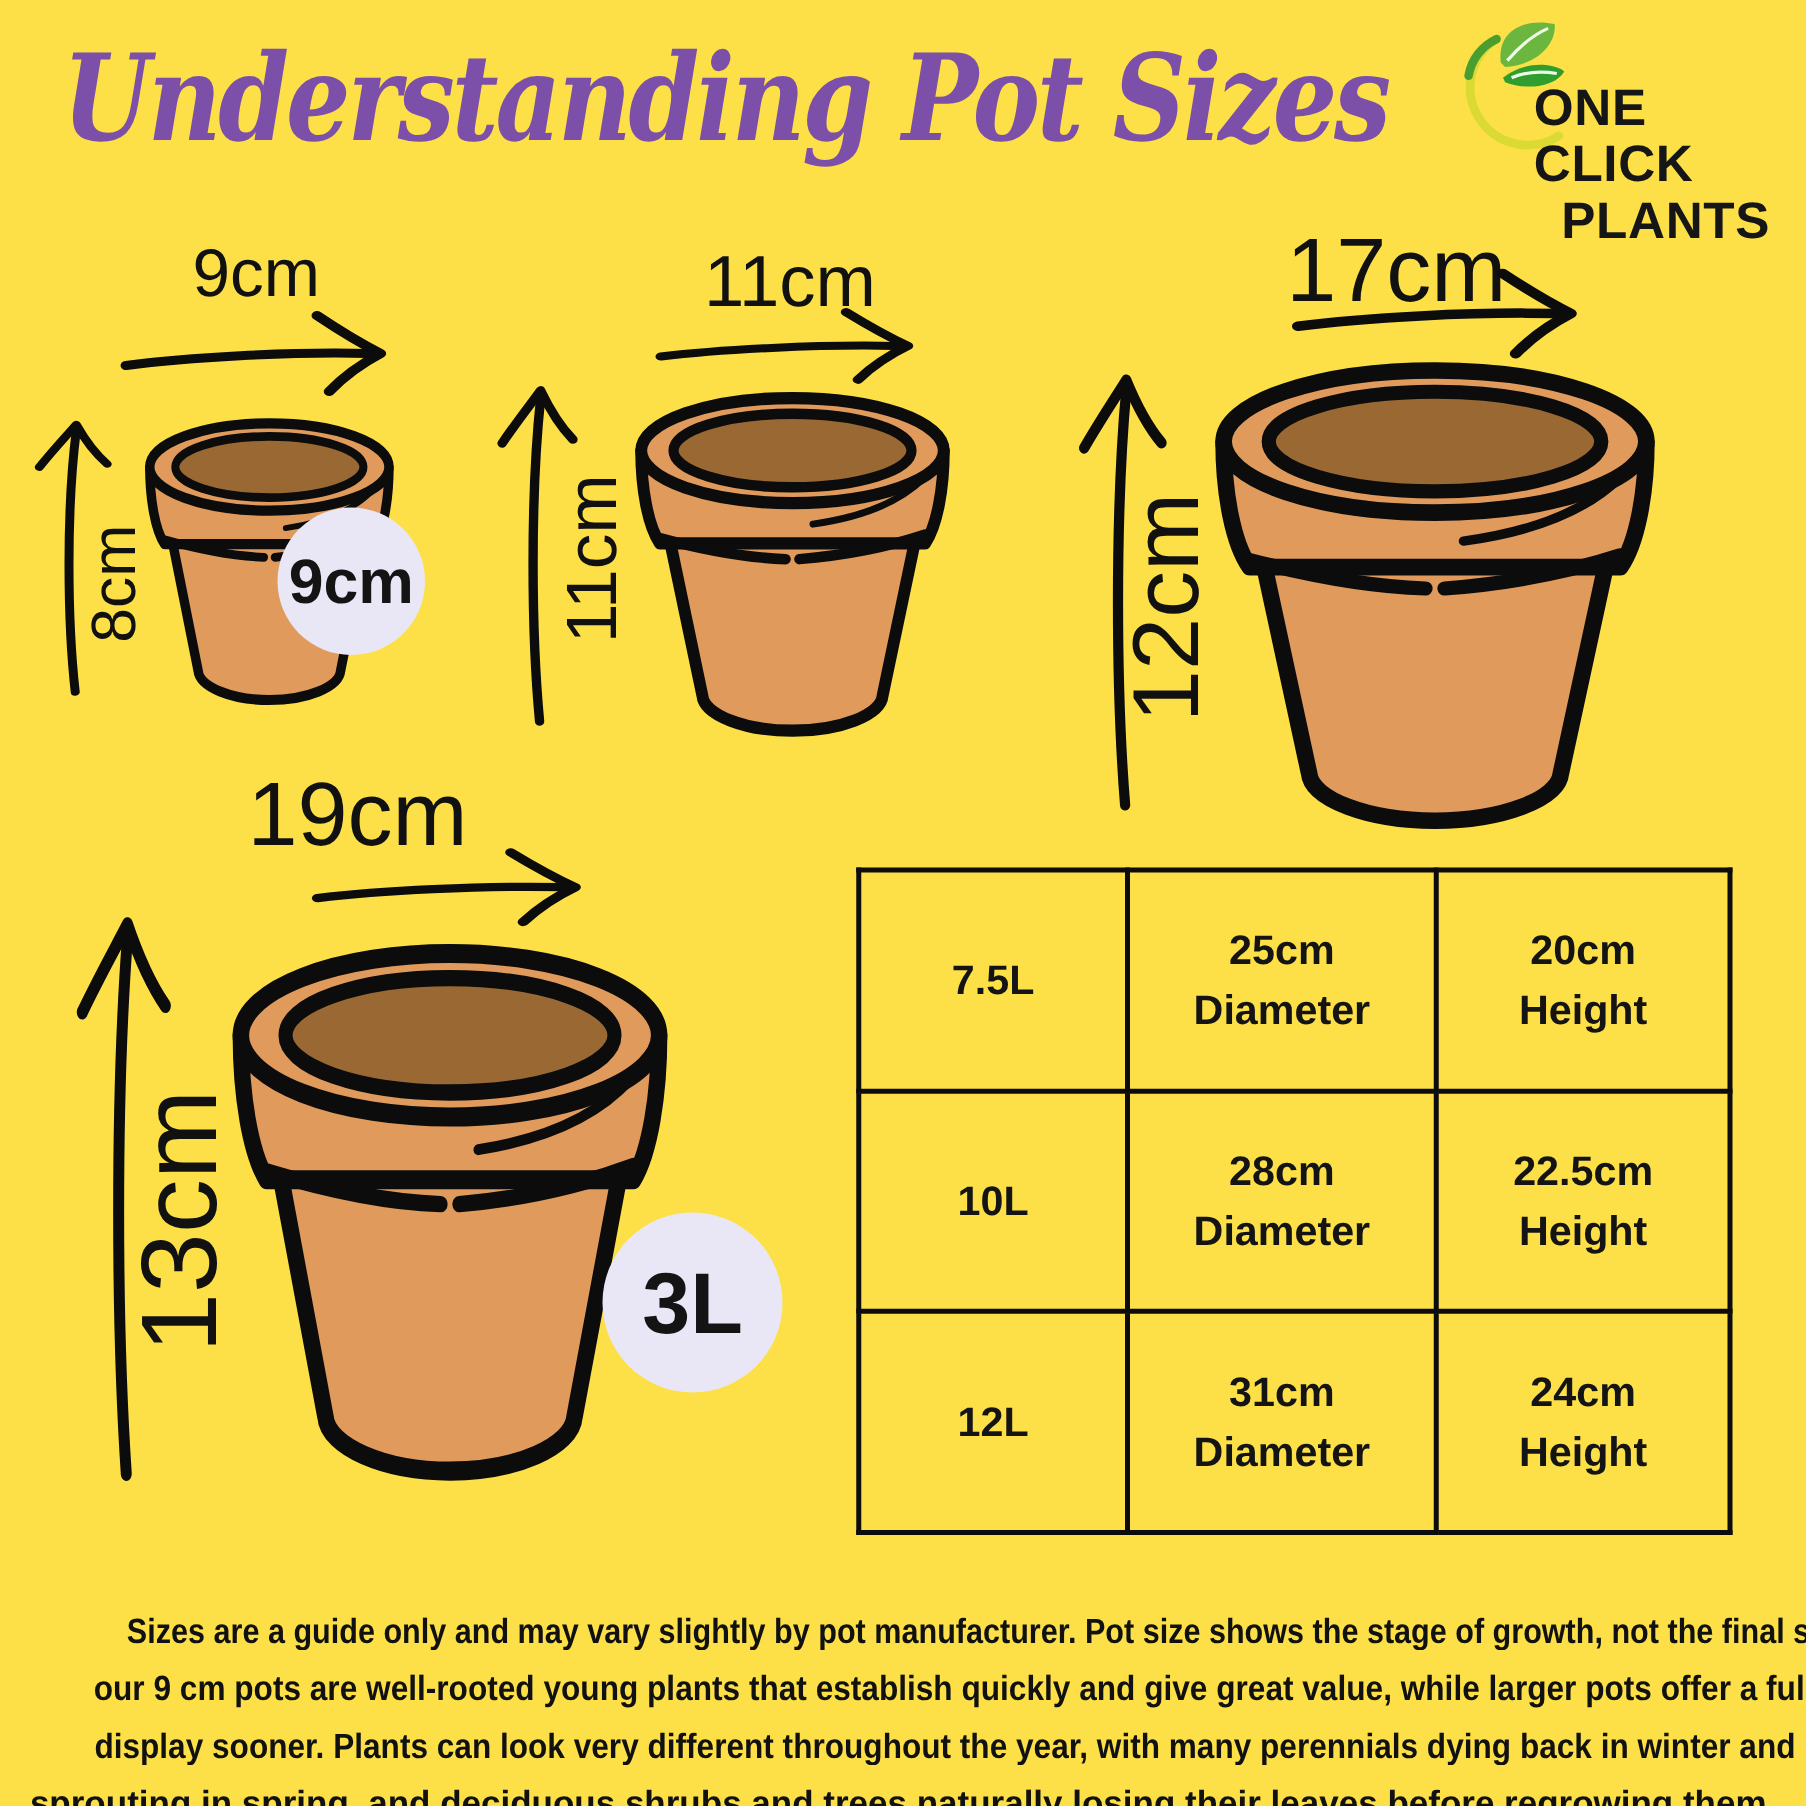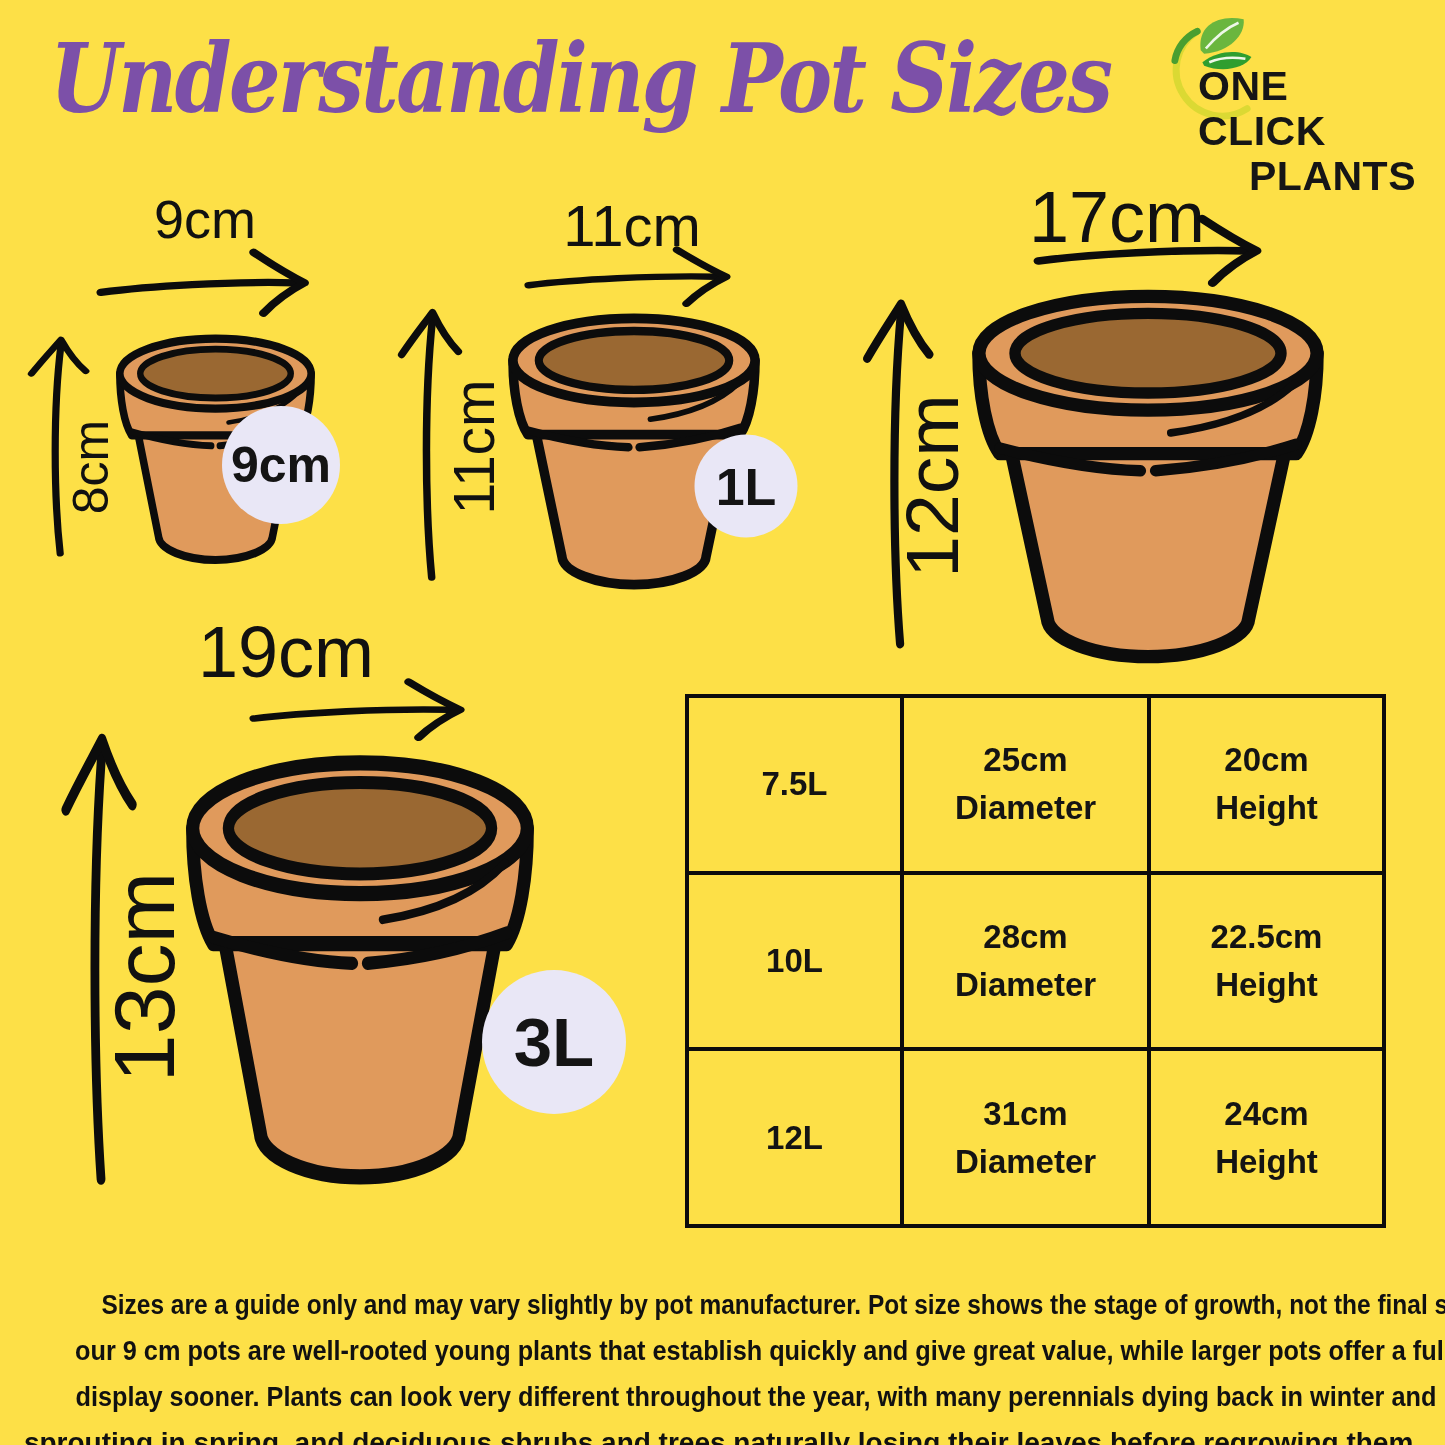--- a/index.html
+++ b/index.html
@@ -20,21 +20,21 @@
     font-style:italic;font-weight:bold;
     font-size:96px;letter-spacing:-3px;
     color:#7c50a8;
     white-space:nowrap;
     transform-origin:left top;
   }
 
   
   .logo-text{left:1198px;top:64px;width:218px;line-height:45px;
     font-weight:bold;font-size:41px;color:#161616;letter-spacing:0.5px;}
-  .logo-line1{text-align:left;}
+  .logo-line1{text-align:left;margin-left:29px;}
   .logo-line2{text-align:right;}
 
   
   .dimw{transform:translateX(-50%);font-size:54px;color:#111;}
   .dimv{transform:translate(-50%,-50%) rotate(-90deg);font-size:50px;color:#111;white-space:nowrap;}
 
   
   .badge{
     transform:translate(-50%,-50%);
     background:#e9e7f6;border-radius:50%;
@@ -129,21 +129,20 @@
   <svg class="abs arrow" style="left:523px;top:244px;" width="228" height="64">
       <use href="#arrow-right"></use>
     </svg>
   <svg class="abs arrow" style="left:395px;top:303px;" width="75" height="282">
       <use href="#arrow-up"></use>
     </svg>
   <div class="abs dimv" style="left:474px;top:447px;font-size:57px;">11cm</div>
   <svg class="abs pot-svg" style="left:498px;top:296px;" width="272" height="297">
       <use href="#pot-shape"></use>
     </svg>
-  <div class="abs badge" style="left:746px;top:486px;width:103px;height:103px;font-size:52px;">1L</div>
 
   <div class="abs dimw" style="left:1117px;top:176px;font-size:72px;">17cm</div>
   <svg class="abs arrow" style="left:1032px;top:212px;" width="252" height="76">
       <use href="#arrow-right"></use>
     </svg>
   <svg class="abs arrow" style="left:860px;top:292px;" width="82" height="362">
       <use href="#arrow-up"></use>
     </svg>
   <div class="abs dimv" style="left:932px;top:486px;font-size:75px;">12cm</div>
   <svg class="abs pot-svg" style="left:958px;top:266px;" width="380" height="402">

